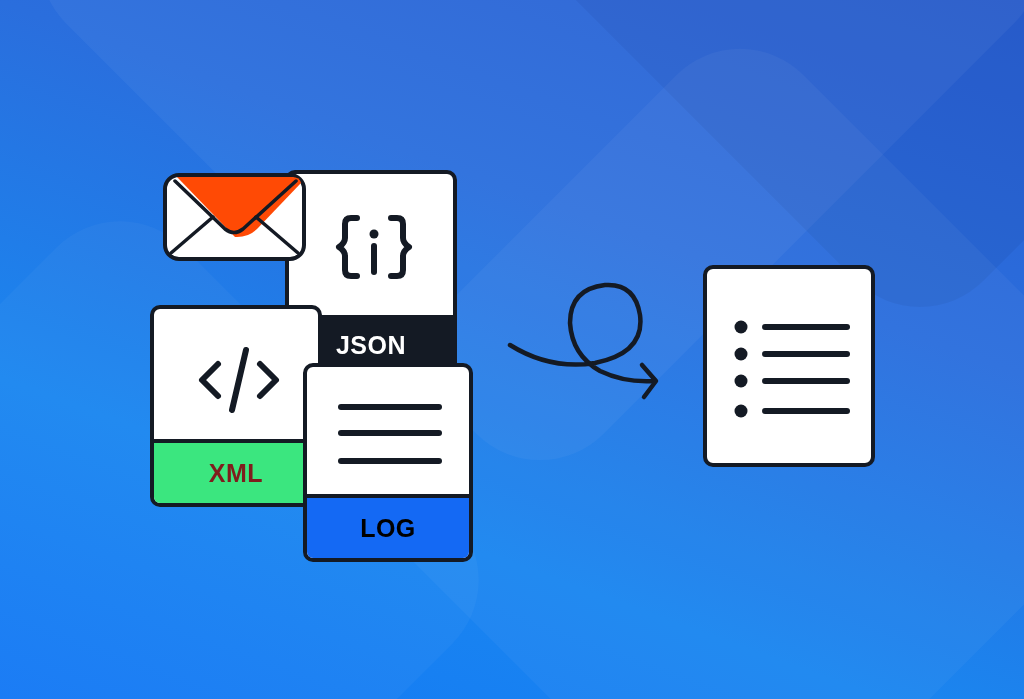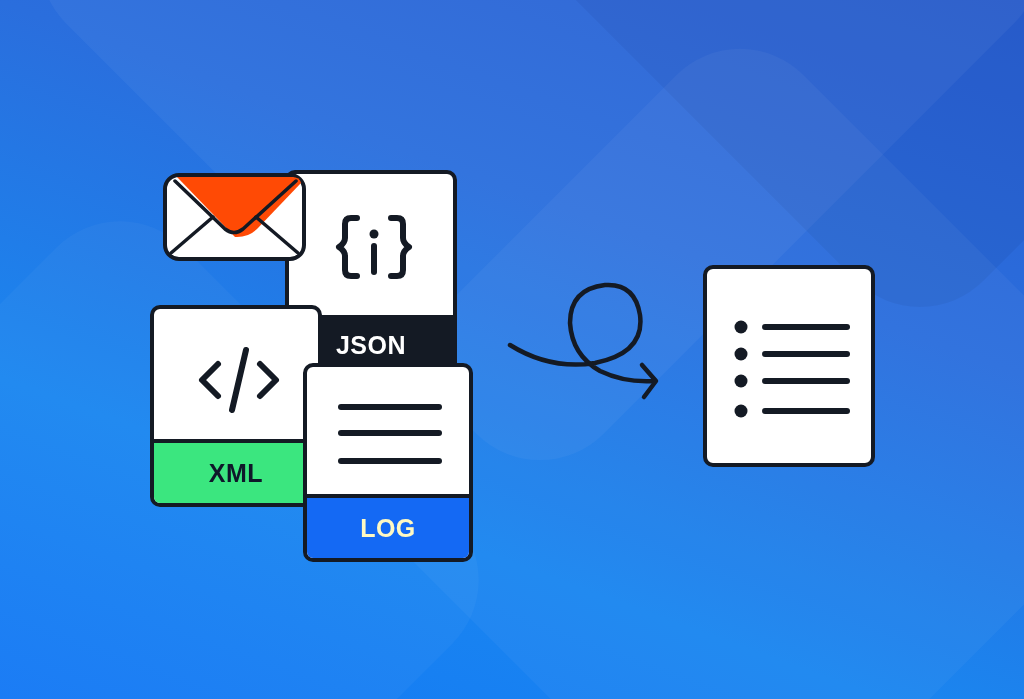--- a/index.html
+++ b/index.html
@@ -32,23 +32,23 @@
       position: absolute; left: 0; right: 0; bottom: 0;
       border-top: 4px solid #141a24;
       display: flex; align-items: center; justify-content: center;
       font-weight: bold; font-size: 25px; letter-spacing: 0.5px;
     }
     .card svg.glyph { position: absolute; }
 
     #json-card { left: 285px; top: 148px; width: 172px; height: 205px; }
     #json-card .band { height: 52px; background: #141a24; color: #ffffff; padding-left: 0; }
     #xml-card { left: 150px; top: 283px; width: 172px; height: 202px; }
-    #xml-card .band { height: 60px; background: #3be67f; color: #0f172a; }
+    #xml-card .band { height: 60px; background: #3be67f; color: #7f1d1d; }
     #log-card { left: 303px; top: 341px; width: 170px; height: 199px; }
-    #log-card .band { height: 60px; background: #1469f4; color: #fef9c3; }
+    #log-card .band { height: 60px; background: #1469f4; color: #000000; }
 
     #envelope { position: absolute; left: 163px; top: 173px; width: 143px; height: 88px; }
     #loop-arrow { position: absolute; left: 500px; top: 275px; width: 170px; height: 130px; }
 
     #result-card { left: 703px; top: 243px; width: 172px; height: 202px; }
   </style>
 </head>
 <body>
 
 <div class="scene">

